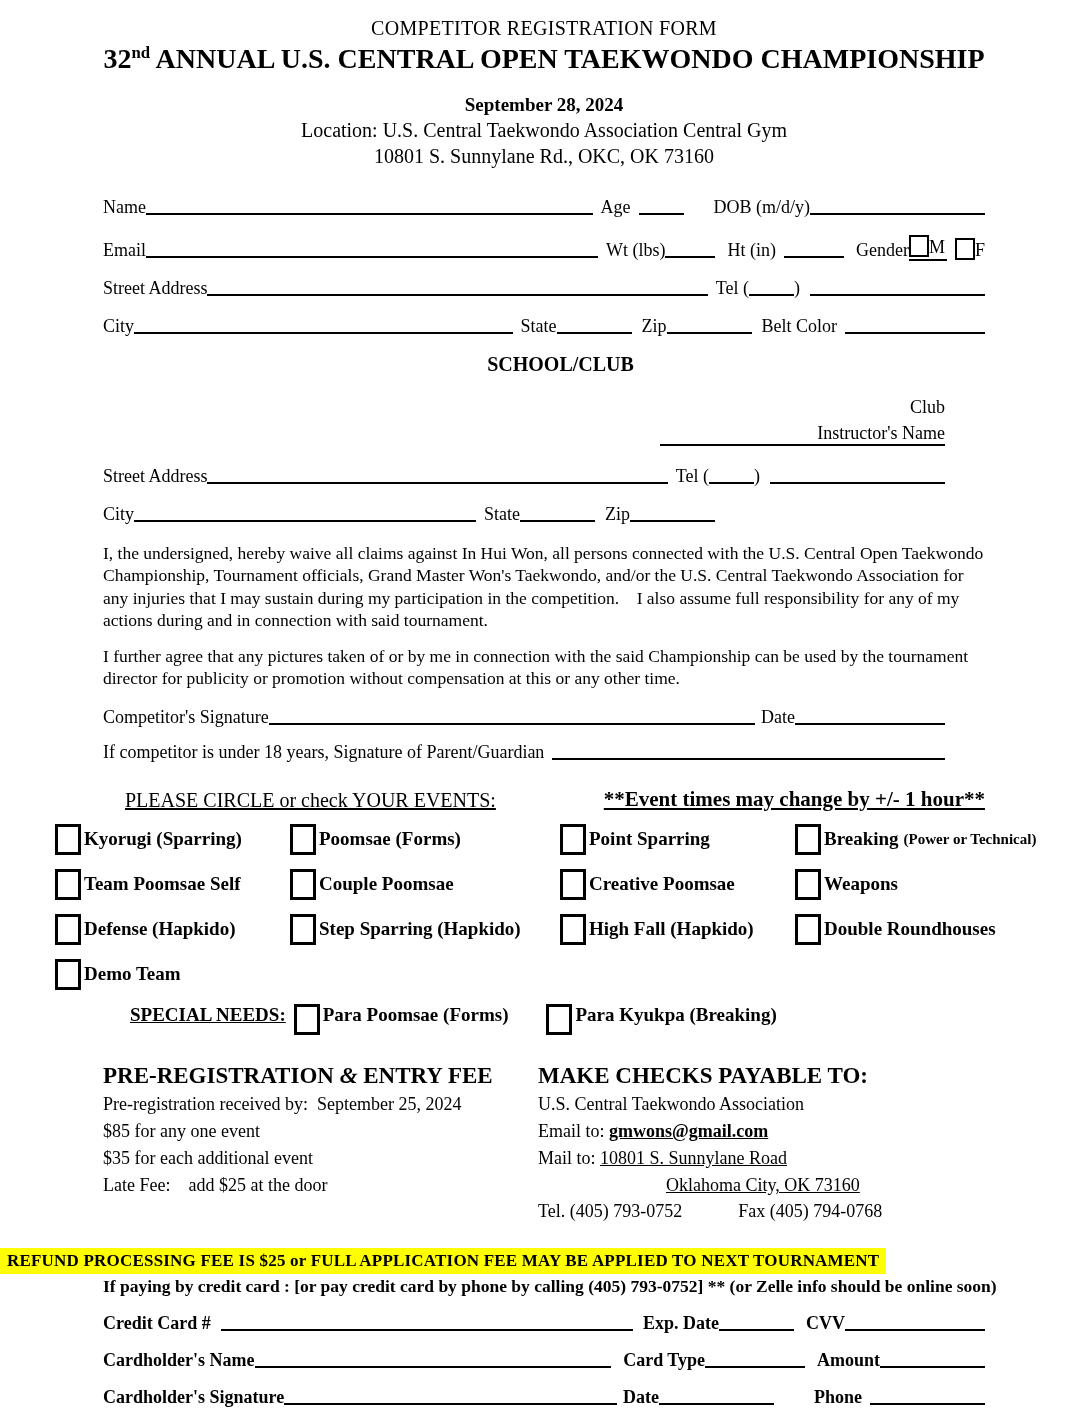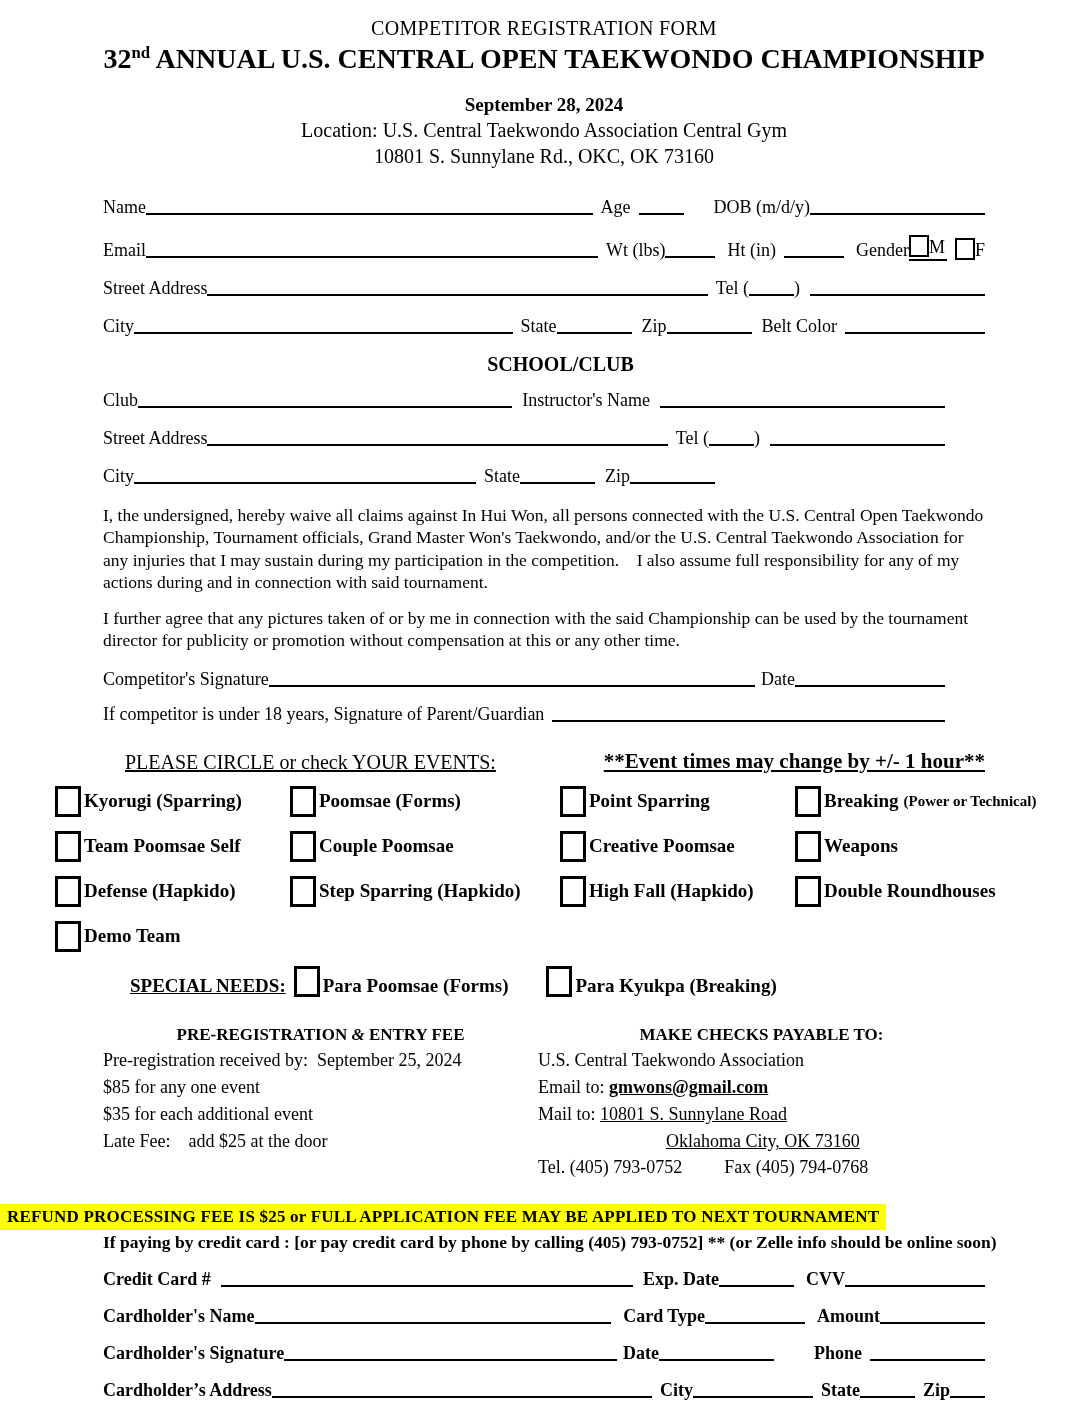--- a/index.html
+++ b/index.html
@@ -39,34 +39,34 @@
   
   .ev-head { display:flex; align-items:flex-end; margin:24px 103px 0 125px; }
   .ev-head .h1 { font-size:20px; font-weight:normal; text-decoration:underline; }
   .ev-head .h2 { font-size:21px; font-weight:bold; text-decoration:underline; margin-left:auto; }
   .ev-grid { margin:12px 20px 0 55px; display:grid;
              grid-template-columns:235px 270px 235px 270px; row-gap:14px; }
   .ev-cell { display:flex; align-items:center; }
   .cb { width:26px; height:31px; border:3px solid #000; background:#fff; flex:none; }
   .ev-lbl { font-size:19px; font-weight:bold; white-space:nowrap; margin-left:3px; }
   .ev-sub { font-size:15px; font-weight:bold; white-space:nowrap; margin-left:5px; }
-  .sp-row { display:flex; align-items:flex-end; margin:14px 0 0 130px; }
+  .sp-row { display:flex; align-items:flex-start; margin:14px 0 0 130px; }
   .sp-head { font-size:19px; font-weight:bold; text-decoration:underline; white-space:nowrap; }
   .sp-row .cb { margin-left:8px; }
   .sp-row .gap { width:30px; }
   
   .fees { display:flex; margin:28px 103px 0 103px; font-size:18px; }
   .fees .colL { width:435px; flex:none; }
   .fees .colR { flex:1; }
-  .fees h3 { font-size:17px; font-weight:bold; margin:0 0 2px 0;text-align:center; }
+  .fees h3 { font-size:23px; font-weight:bold; margin:0 0 2px 0; }
   .fees .fl-line { margin-top:3px; line-height:1.35; white-space:pre-wrap; }
   .u { text-decoration:underline; }
   .b { font-weight:bold; }
   .indent { margin-left:128px; }
-  .telfax { display:flex; gap:42px; margin-top:3px; }
+  .telfax { display:flex; gap:56px; margin-top:3px; }
   
   .banner-wrap { margin-top:26px; }
   .banner { display:inline-block; background:#ffff00; font-weight:bold; font-size:17px;
             padding:3px 7px; letter-spacing:.2px; }
   .cc-note { margin:2px 0 0 103px; font-weight:bold; font-size:17.5px; white-space:nowrap; }
   .crow { display:flex; align-items:flex-end; font-weight:bold; font-size:18px;
           margin:16px 103px 0 103px; }
   .crow .lbl { white-space:nowrap; }
 </style>
 </head>
@@ -121,21 +121,21 @@
       <span class="ln w75"></span>
       <span class="lbl ml10">Zip</span>
       <span class="ln w85"></span>
       <span class="lbl ml10">Belt Color</span>
       <span class="ln w140 ml8"></span>
     </div>
   </div>
 
   <div class="sechead">SCHOOL/CLUB</div>
   <div class="sec">
-    <div class="frow short" style="margin-top:14px;">
+    <div class="frow short" style="margin-top:21px;flex-direction:column;">
       <span class="lbl">Club</span>
       <span class="ln f"></span>
       <span class="lbl ml10">Instructor's Name</span>
       <span class="ln w285 ml10"></span>
     </div>
     <div class="frow short">
       <span class="lbl">Street Address</span>
       <span class="ln f"></span>
       <span class="lbl ml8">Tel (</span>
       <span class="ln w45"></span>

